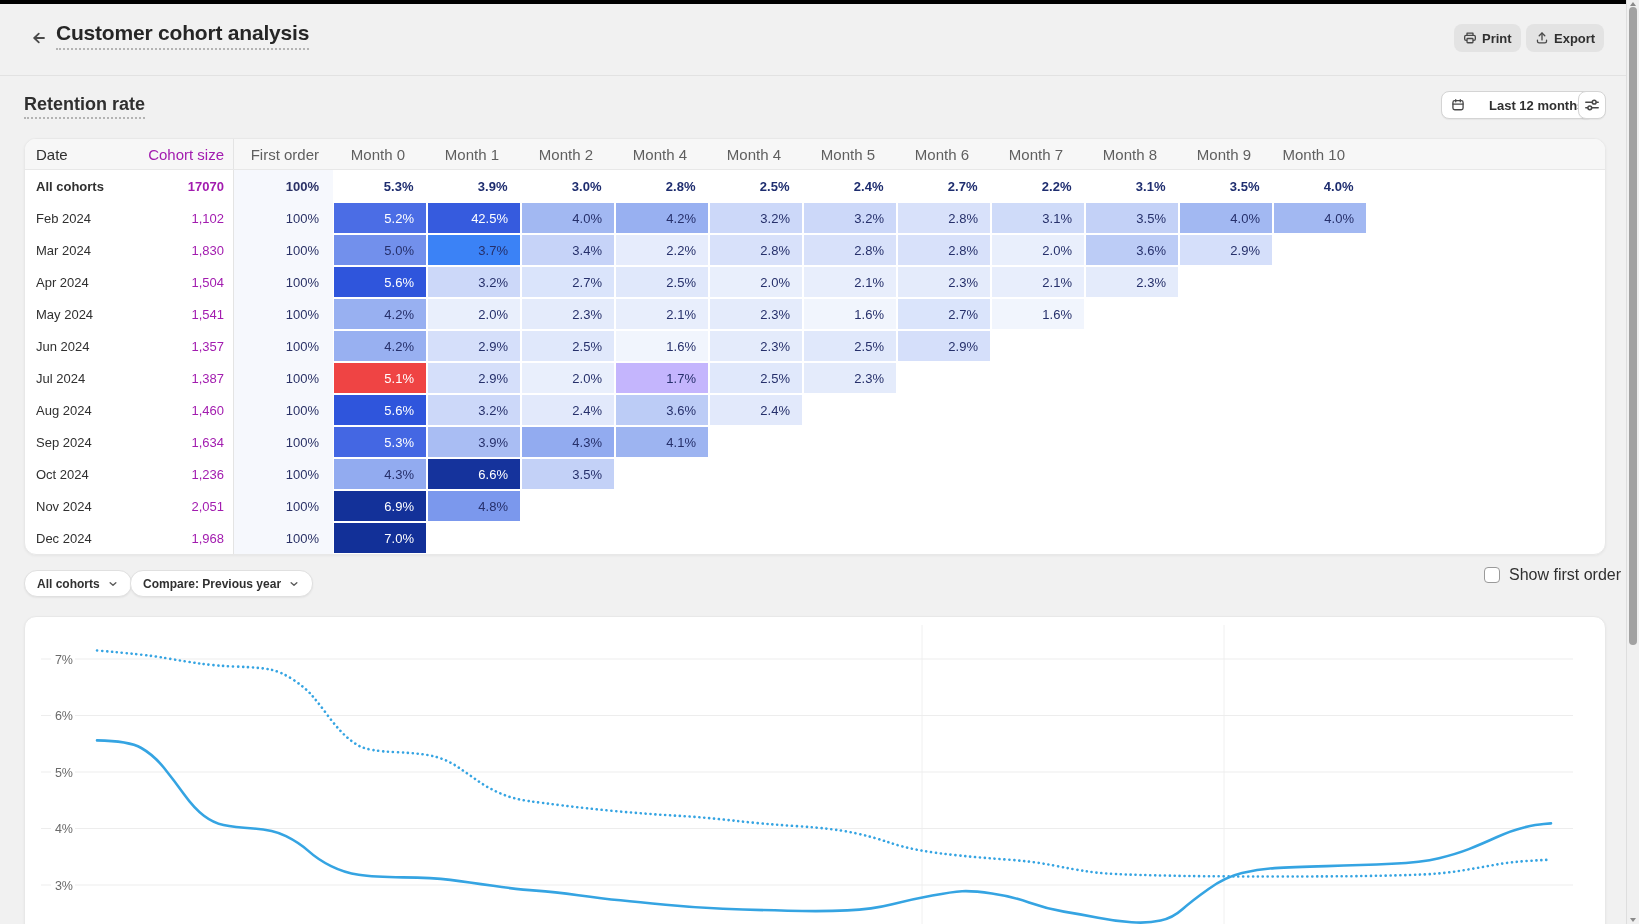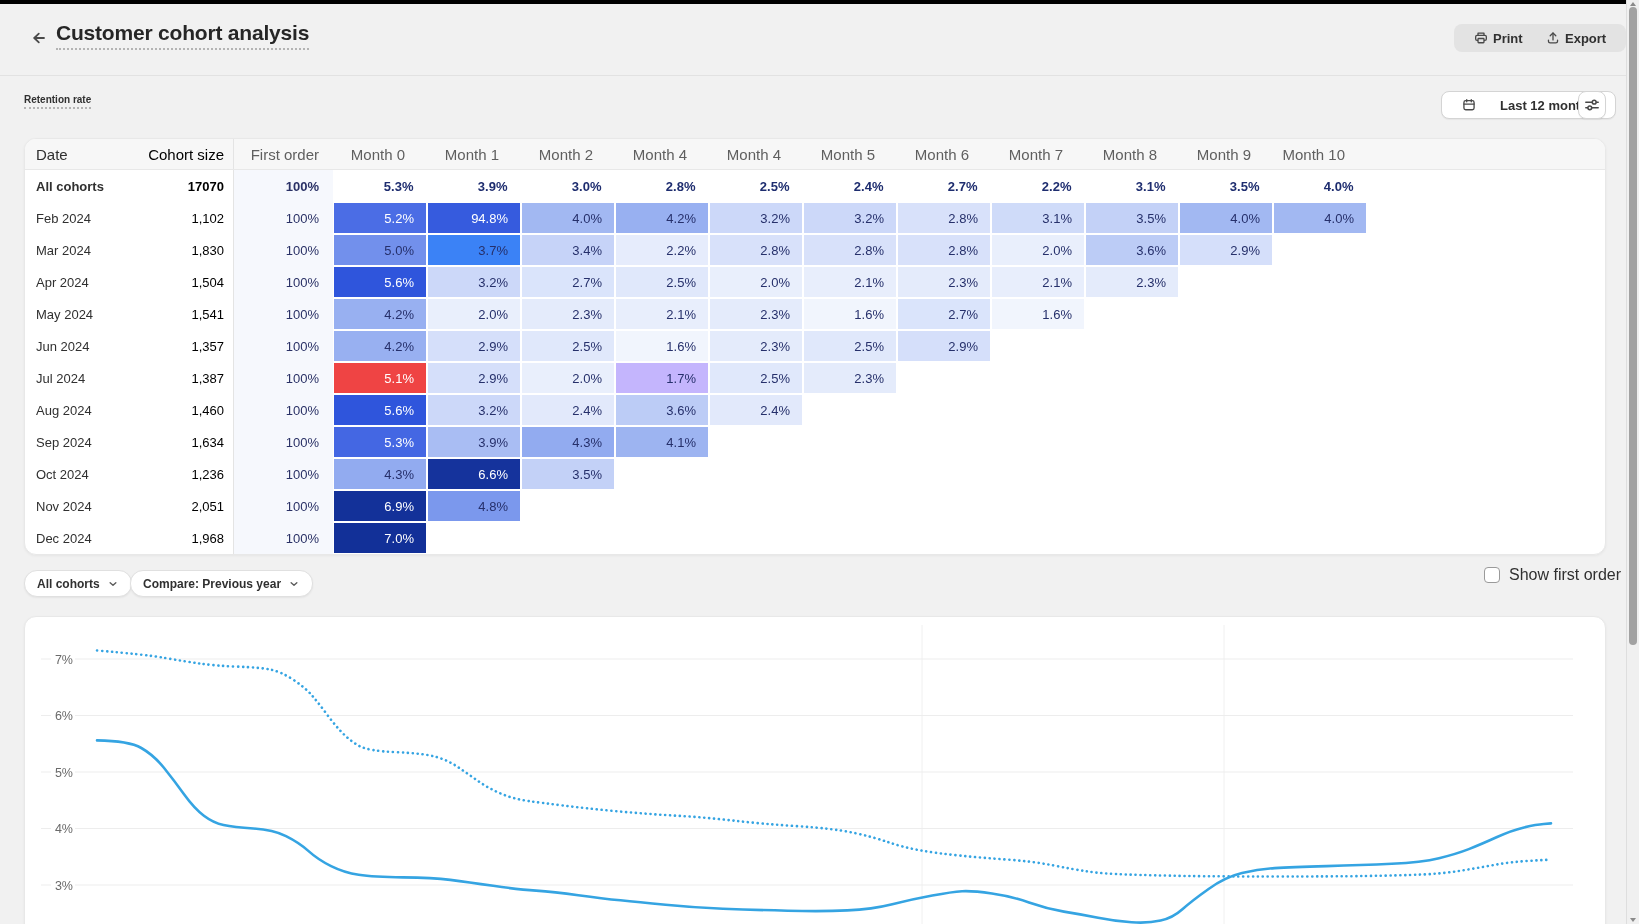--- a/index.html
+++ b/index.html
@@ -9,41 +9,41 @@
     font-family:"Liberation Sans","DejaVu Sans",sans-serif;
     -webkit-font-smoothing:antialiased;
   }
   .topbar{position:absolute;left:0;top:0;width:1627px;height:4px;background:#000;}
   .page-divider{position:absolute;left:0;top:75px;width:1639px;height:1px;background:#e2e2e2;}
 
   
   .back-btn{position:absolute;left:26px;top:25px;width:26px;height:26px;display:flex;align-items:center;justify-content:center;border-radius:6px;cursor:pointer;}
   .page-title{position:absolute;left:56px;top:21px;font-size:21px;font-weight:700;letter-spacing:-0.2px;color:#262626;
     padding-bottom:3px;border-bottom:2px dotted #b3b3b3;}
-  .btn{display:flex;align-items:center;gap:5px;height:28px;padding:0 20px;border-radius:8px;
+  .btn{display:flex;align-items:center;gap:5px;height:28px;padding:0 9px;border-radius:8px;
     font-size:13px;font-weight:600;color:#303030;cursor:pointer;box-sizing:border-box;justify-content:center;}
   .btn-grey{background:#e3e3e3;}
   .btn-white{background:#fff;border:1px solid #d4d4d4;box-shadow:0 1px 1px rgba(0,0,0,.05);gap:24px;}
   #print-btn{position:absolute;left:1454px;top:24px;}
   #export-btn{position:absolute;left:1526px;top:24px;}
 
-  .section-label{position:absolute;left:24px;top:94px;font-size:10px;font-weight:650;color:#303030;
+  .section-label{position:absolute;left:24px;top:94px;font-size:18px;font-weight:650;color:#303030;
     padding-bottom:2px;border-bottom:2px dotted #b3b3b3;}
   #daterange-btn{position:absolute;left:1441px;top:91px;}
   #settings-btn{position:absolute;left:1578px;top:91px;width:28px;padding:0;justify-content:center;}
 
   
   .table-card{position:absolute;left:24px;top:138px;width:1582px;background:#fff;border-radius:12px;
     border:1px solid #e8e8e8;box-shadow:0 1px 3px rgba(0,0,0,.05);overflow:hidden;box-sizing:border-box;}
   .trow{display:grid;grid-template-columns:116px 92px 100px repeat(11,94px) 1fr;height:32px;}
   .thead{height:30px;background:#f7f7f7;border-bottom:1px solid #e8e8e8;color:#5f5f5f;}
   .tcell{display:flex;align-items:center;justify-content:flex-end;font-size:13px;box-sizing:border-box;min-width:0;}
   .thead .tcell{font-weight:500;font-size:15px;}
   .c-date{justify-content:flex-start;padding-left:11px;color:#303030;}
-  .c-size{padding-right:9px;color:#000000;}
+  .c-size{padding-right:9px;color:#a21caf;}
   .c-fo{border-left:1px solid #e4e4e4;padding-right:14px;}
   .trow:not(.thead) .c-fo{background:#f6f8fd;color:#2a3166;}
   .c-hd-month{padding-right:22px;}
   .heat{border:1.5px solid #fff;padding-right:12px;color:#26306b;}
   .c-sumv{padding-right:13.5px;color:#1e2d6f;font-weight:700;}
   .sum .c-date{font-weight:700;}
   .sum .c-size{font-weight:700;}
   .sum .c-fo{font-weight:700;color:#1e2d6f;}
 
   
@@ -162,21 +162,21 @@
         <span class="tcell c-sumv">3.1%</span>
         <span class="tcell c-sumv">3.5%</span>
         <span class="tcell c-sumv">4.0%</span>
         <span></span>
       </div>
       <div class="trow">
         <span class="tcell c-date">Feb 2024</span>
         <span class="tcell c-size">1,102</span>
         <span class="tcell c-fo">100%</span>
         <span class="tcell heat" style="background: rgb(75, 109, 229); color: rgb(255, 255, 255);">5.2%</span>
-        <span class="tcell heat" style="background: rgb(54, 91, 222); color: rgb(255, 255, 255);">94.8%</span>
+        <span class="tcell heat" style="background: rgb(54, 91, 222); color: rgb(255, 255, 255);">42.5%</span>
         <span class="tcell heat" style="background: rgb(162, 184, 242);">4.0%</span>
         <span class="tcell heat" style="background: rgb(152, 176, 241);">4.2%</span>
         <span class="tcell heat" style="background: rgb(204, 216, 249);">3.2%</span>
         <span class="tcell heat" style="background: rgb(204, 216, 249);">3.2%</span>
         <span class="tcell heat" style="background: rgb(216, 225, 250);">2.8%</span>
         <span class="tcell heat" style="background: rgb(207, 219, 249);">3.1%</span>
         <span class="tcell heat" style="background: rgb(195, 209, 247);">3.5%</span>
         <span class="tcell heat" style="background: rgb(162, 184, 242);">4.0%</span>
         <span class="tcell heat" style="background: rgb(162, 184, 242);">4.0%</span>
         <span></span>

